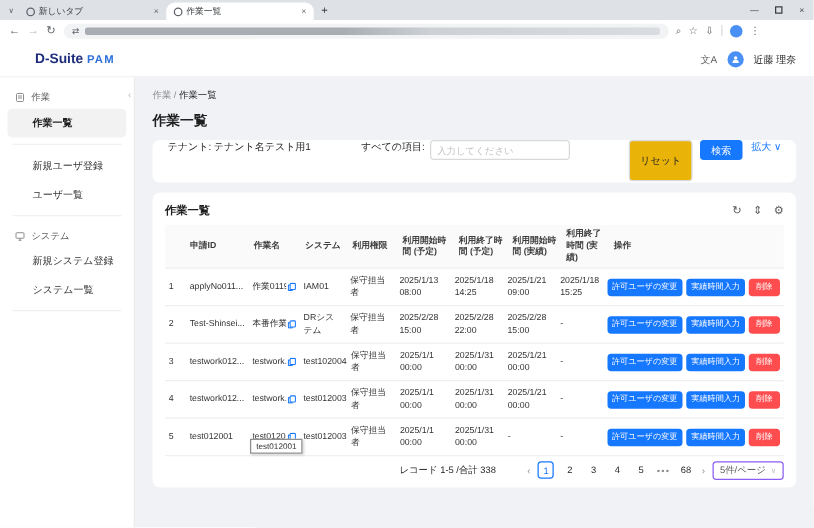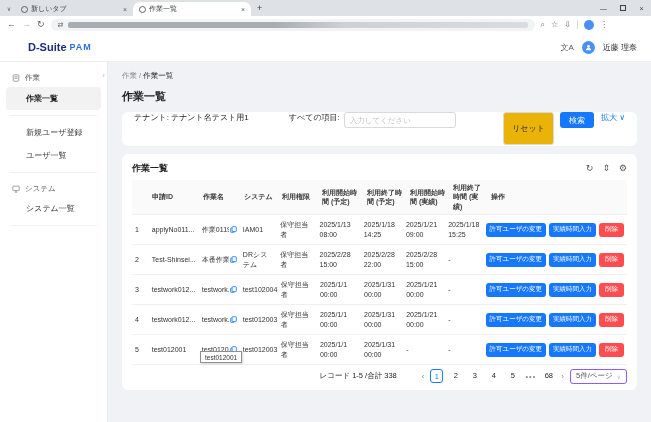--- a/index.html
+++ b/index.html
@@ -193,20 +193,21 @@
     <div class="side-div"></div>
 
     <div class="side-section">
       <svg class="sicon" viewBox="0 0 10 10">
           <rect x="1" y="1.5" width="8" height="5.5" rx="0.8" fill="none" stroke="#8c8c8c" stroke-width="1"></rect>
           <line x1="3.5" y1="9" x2="6.5" y2="9" stroke="#8c8c8c" stroke-width="1"></line>
           <line x1="5" y1="7" x2="5" y2="9" stroke="#8c8c8c" stroke-width="1"></line>
         </svg>
       <span>システム</span>
     </div>
+    <div class="side-item">新規システム登録</div>
     <div class="side-item">システム一覧</div>
     <div class="side-div"></div>
   </div>
 
   <div class="main">
     <div class="breadcrumb">
       <span>作業</span>
       <span>/</span>
       <span class="crumb-cur">作業一覧</span>
     </div>

